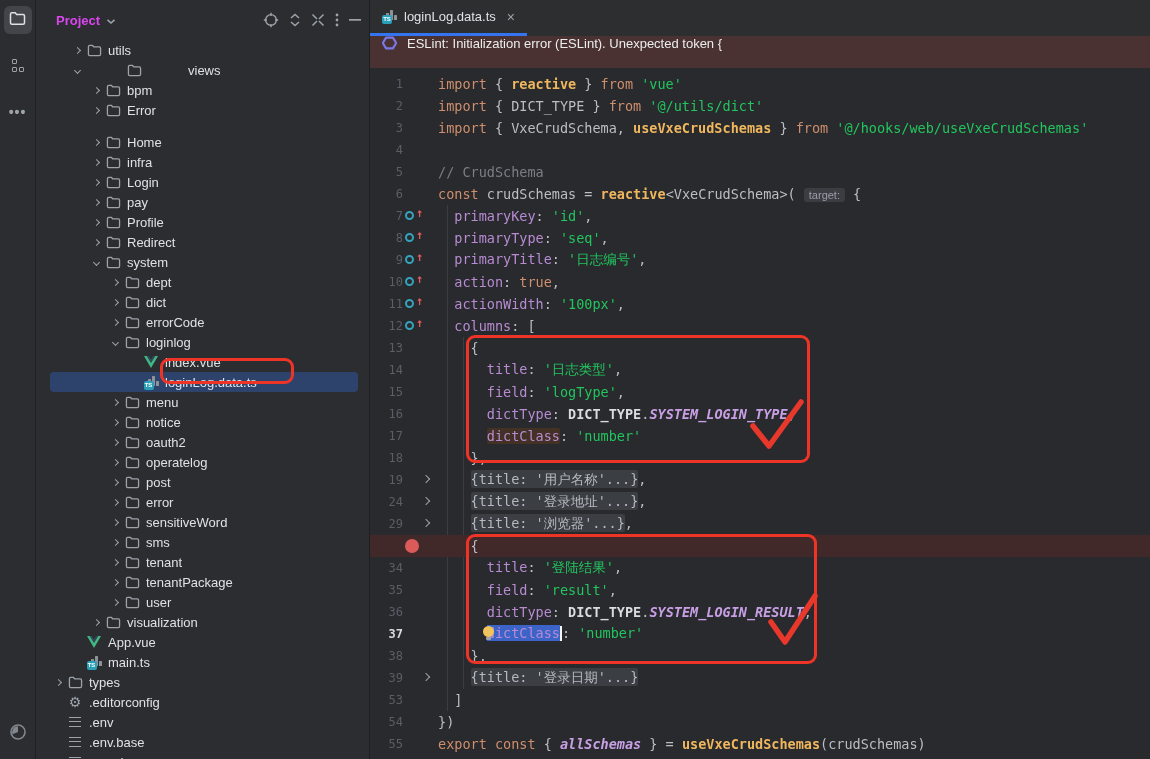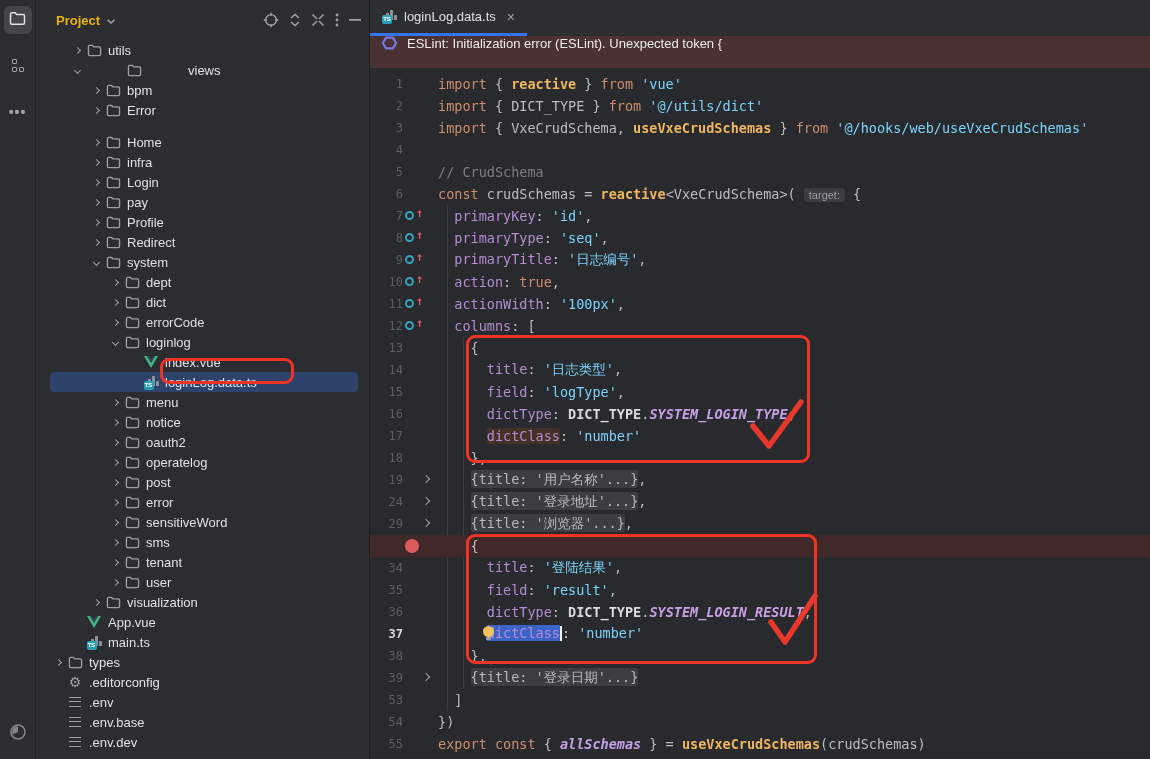--- a/index.html
+++ b/index.html
@@ -14,21 +14,21 @@
     align-items:center; justify-content:center; }
   .ts-btn.active { background:#43454a; }
   .sq { display:inline-block; border:1.5px solid #9da3ab; width:5px; height:5px; border-radius:1px; }
   .dots3 { color:#9da3ab; font-size:14px; letter-spacing:1px; font-weight:bold; }
   .ts-bottom { position:absolute; bottom:14px; left:0; width:36px; display:flex; justify-content:center; }
 
   
   .panel { width:334px; height:759px; background:#2b2d30; border-right:1px solid #1e1f22;
     position:relative; flex:0 0 334px; }
   .panel-header { height:40px; display:flex; align-items:center; padding:0 8px 0 20px; }
-  .panel-title { color:#eab308; font-weight:bold; font-size:13px; }
+  .panel-title { color:#d946ef; font-weight:bold; font-size:13px; }
   .panel-title-chev { margin-left:6px; }
   .ph-icons { margin-left:auto; display:flex; align-items:center; gap:10px; }
   .ph-icons svg { display:block; }
 
   .tree { height:719px; overflow:hidden; position:relative; font-size:13px; color:#dfe1e5; }
   .trow { height:20px; display:flex; align-items:center; position:relative; }
   .trow .selbg { position:absolute; left:14px; right:11px; top:0; bottom:0;
     background:#2d436b; border-radius:4px; }
   .trow > * { position:relative; }
   .chev { width:18px; height:14px; display:inline-flex; align-items:center; justify-content:center; flex:0 0 18px; }
@@ -81,21 +81,21 @@
     border-right:1.8px solid #9da3ab; border-bottom:1.8px solid #9da3ab; transform:rotate(-45deg); }
   .bpdot { position:absolute; left:2px; top:4px; width:14px; height:14px; border-radius:50%;
     background:#db5b5b; }
   .bulb { position:absolute; left:80px; top:3px; width:11px; height:11px; background:#f2c55c;
     border-radius:50%; }
   .bulb::after { content:""; position:absolute; left:3px; top:11px; width:5px; height:3px;
     background:#9da3ab; border-radius:1px; }
 
   .t-k { color:#cf8e6d; }
   .t-d { color:#bcbec4; }
-  .t-s { color:#7dd3fc; }
+  .t-s { color:#22c55e; }
   .t-f { color:#f0b75e; font-weight:600; }
   .t-p { color:#b88bd3; }
   .t-ci { color:#c9a0e6; font-style:italic; font-weight:600; }
   .t-cb { color:#d9dce1; font-weight:bold; }
   .t-cm { color:#7a7e87; }
   .t-hint { background:#3b3d42; color:#9a9ea8; border-radius:3px; padding:1px 5px;
     font-size:11px; font-family:"Liberation Sans",sans-serif; }
   .t-fold { background:#3b3e42; color:#b6bac0; border-radius:2px; padding:1px 0; }
   .t-hlw { background:#443126; border-radius:2px; }
   .t-sel { background:#3c64c8; }
@@ -461,20 +461,31 @@
         <div class="trow" style="padding-left: 70px;">
           <span class="chev col">
             <i></i>
           </span>
           <span class="ticon">
             <svg width="15" height="13" viewBox="0 0 17 15">
               <path d="M1.5 3.2 Q1.5 1.7 3 1.7 L6.2 1.7 L7.6 3.4 L14 3.4 Q15.5 3.4 15.5 4.9 L15.5 11.8 Q15.5 13.3 14 13.3 L3 13.3 Q1.5 13.3 1.5 11.8 Z" fill="none" stroke="#9da3ab" stroke-width="1.5"></path>
             </svg>
           </span>
           <span class="tlabel">tenant</span>
+        </div>
+        <div class="trow" style="padding-left: 70px;">
+          <span class="chev col">
+            <i></i>
+          </span>
+          <span class="ticon">
+            <svg width="15" height="13" viewBox="0 0 17 15">
+              <path d="M1.5 3.2 Q1.5 1.7 3 1.7 L6.2 1.7 L7.6 3.4 L14 3.4 Q15.5 3.4 15.5 4.9 L15.5 11.8 Q15.5 13.3 14 13.3 L3 13.3 Q1.5 13.3 1.5 11.8 Z" fill="none" stroke="#9da3ab" stroke-width="1.5"></path>
+            </svg>
+          </span>
+          <span class="tlabel">tenantPackage</span>
         </div>
         <div class="trow" style="padding-left: 70px;">
           <span class="chev col">
             <i></i>
           </span>
           <span class="ticon">
             <svg width="15" height="13" viewBox="0 0 17 15">
               <path d="M1.5 3.2 Q1.5 1.7 3 1.7 L6.2 1.7 L7.6 3.4 L14 3.4 Q15.5 3.4 15.5 4.9 L15.5 11.8 Q15.5 13.3 14 13.3 L3 13.3 Q1.5 13.3 1.5 11.8 Z" fill="none" stroke="#9da3ab" stroke-width="1.5"></path>
             </svg>
           </span>

